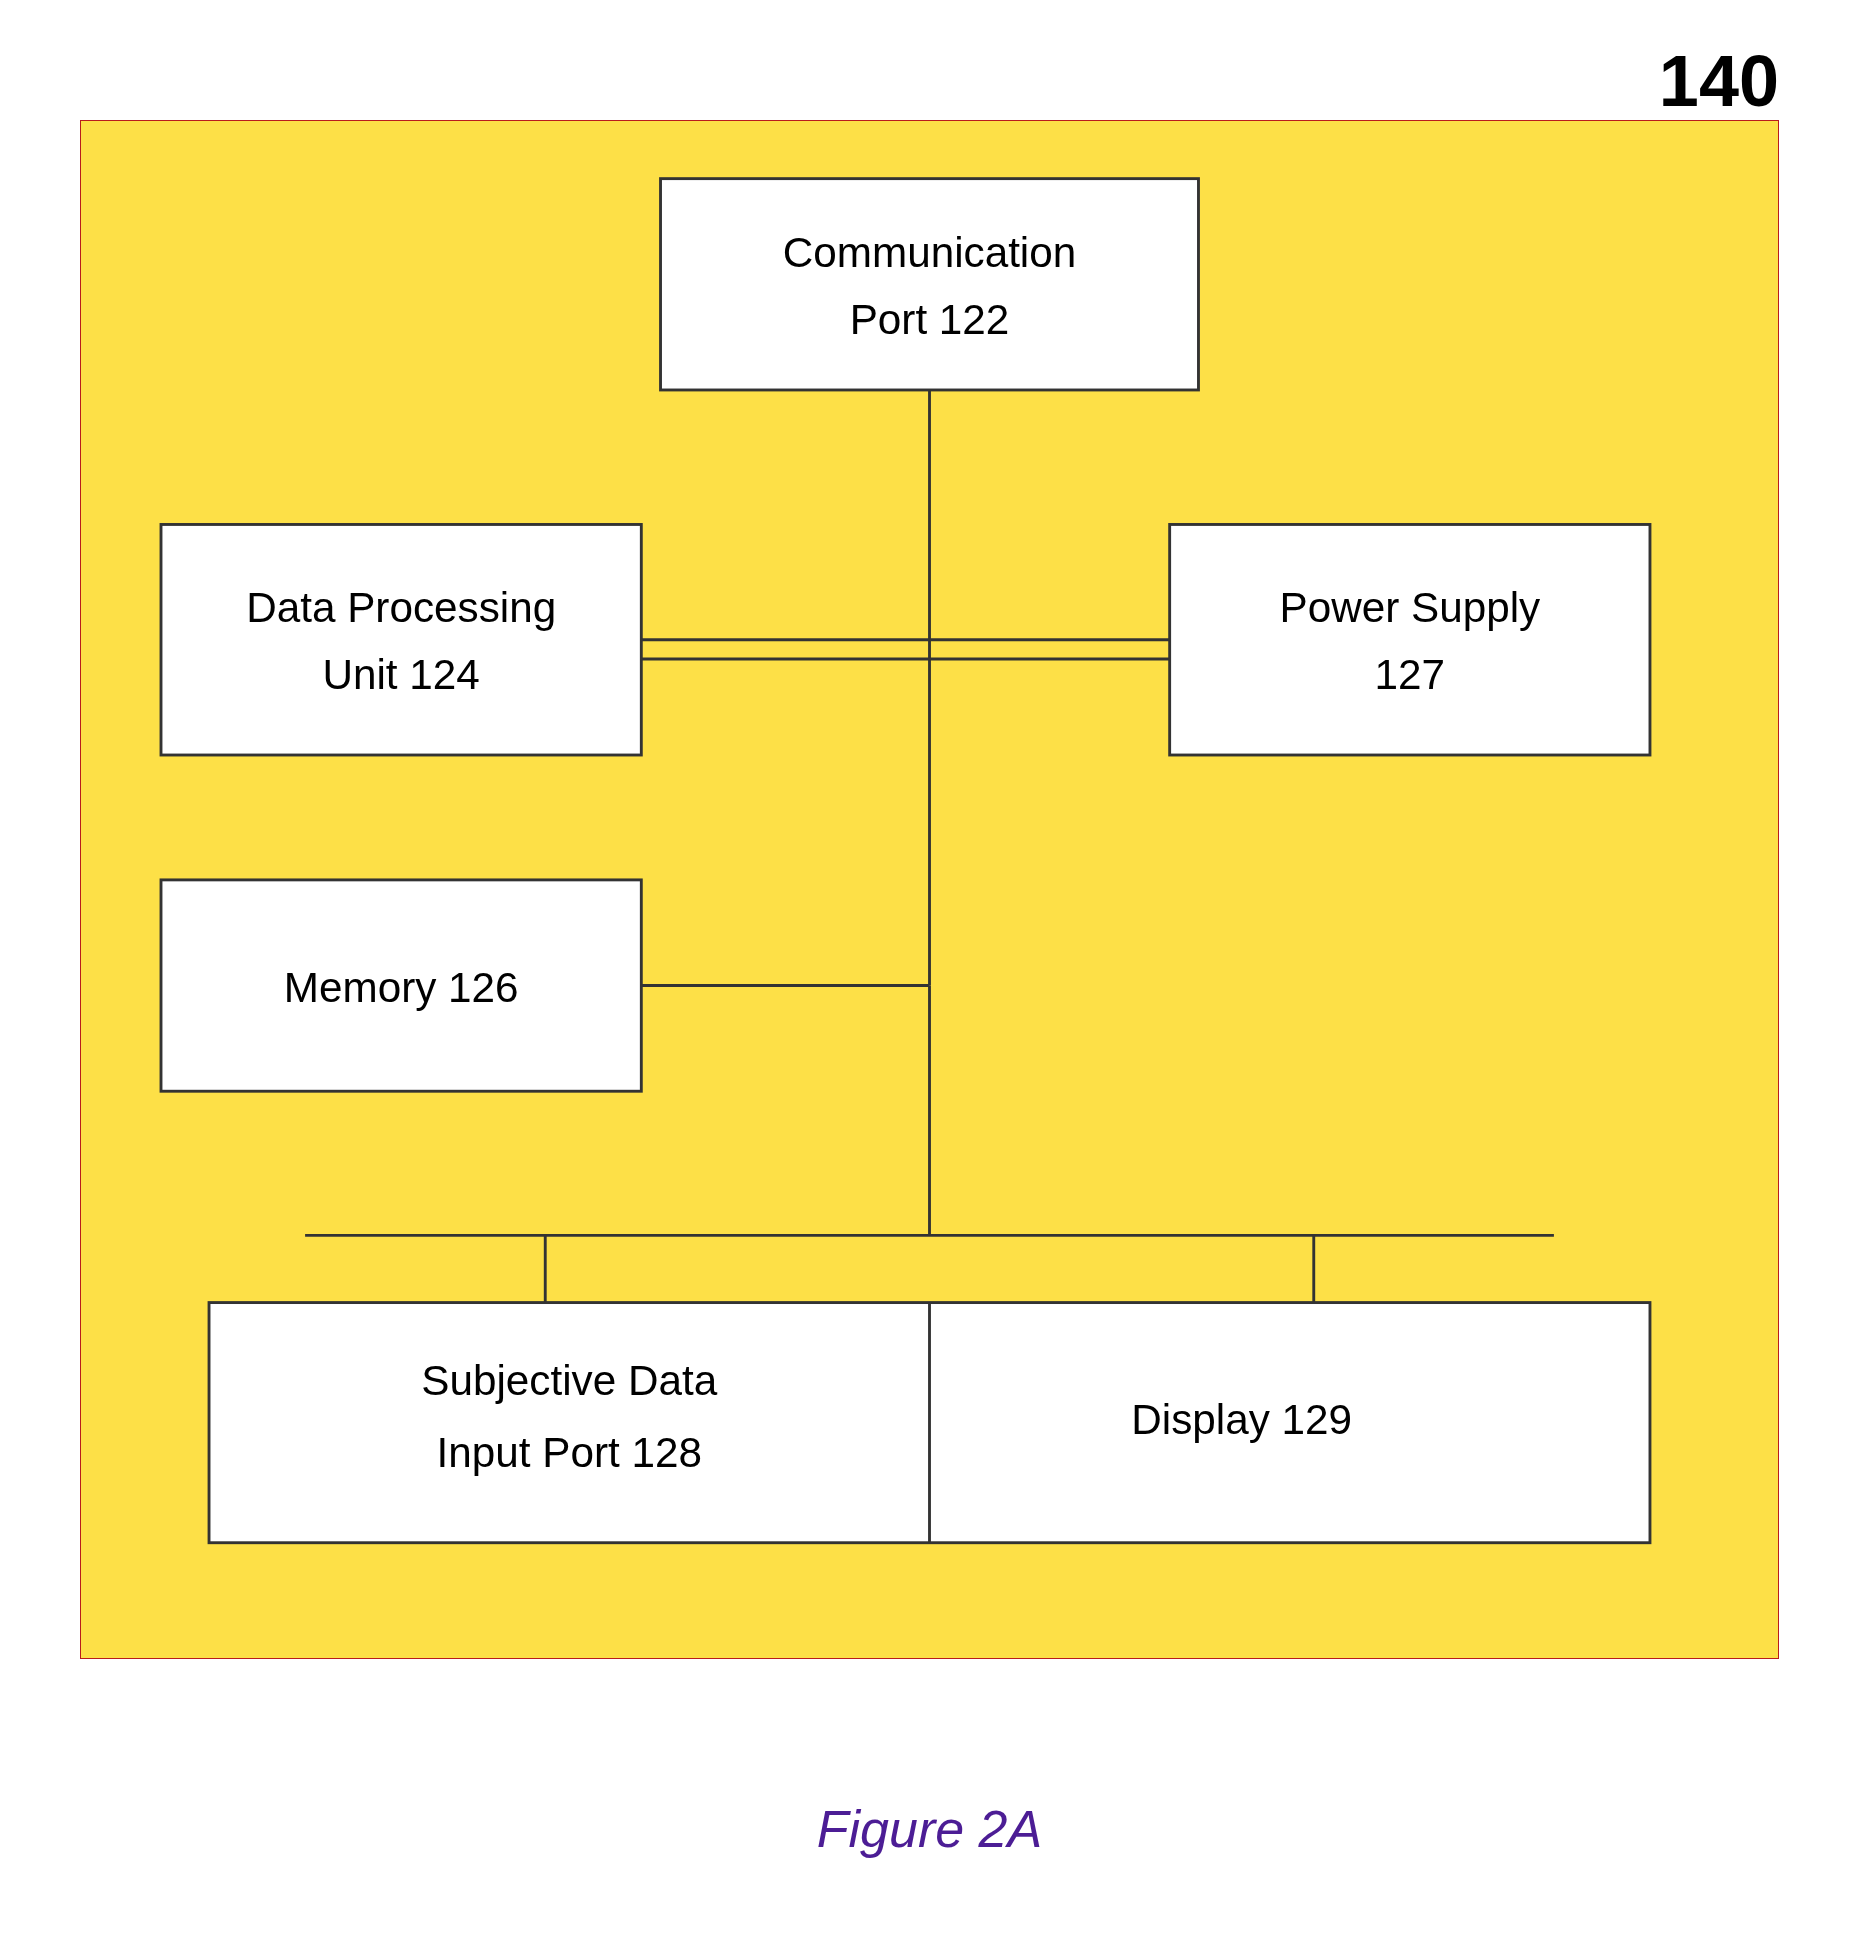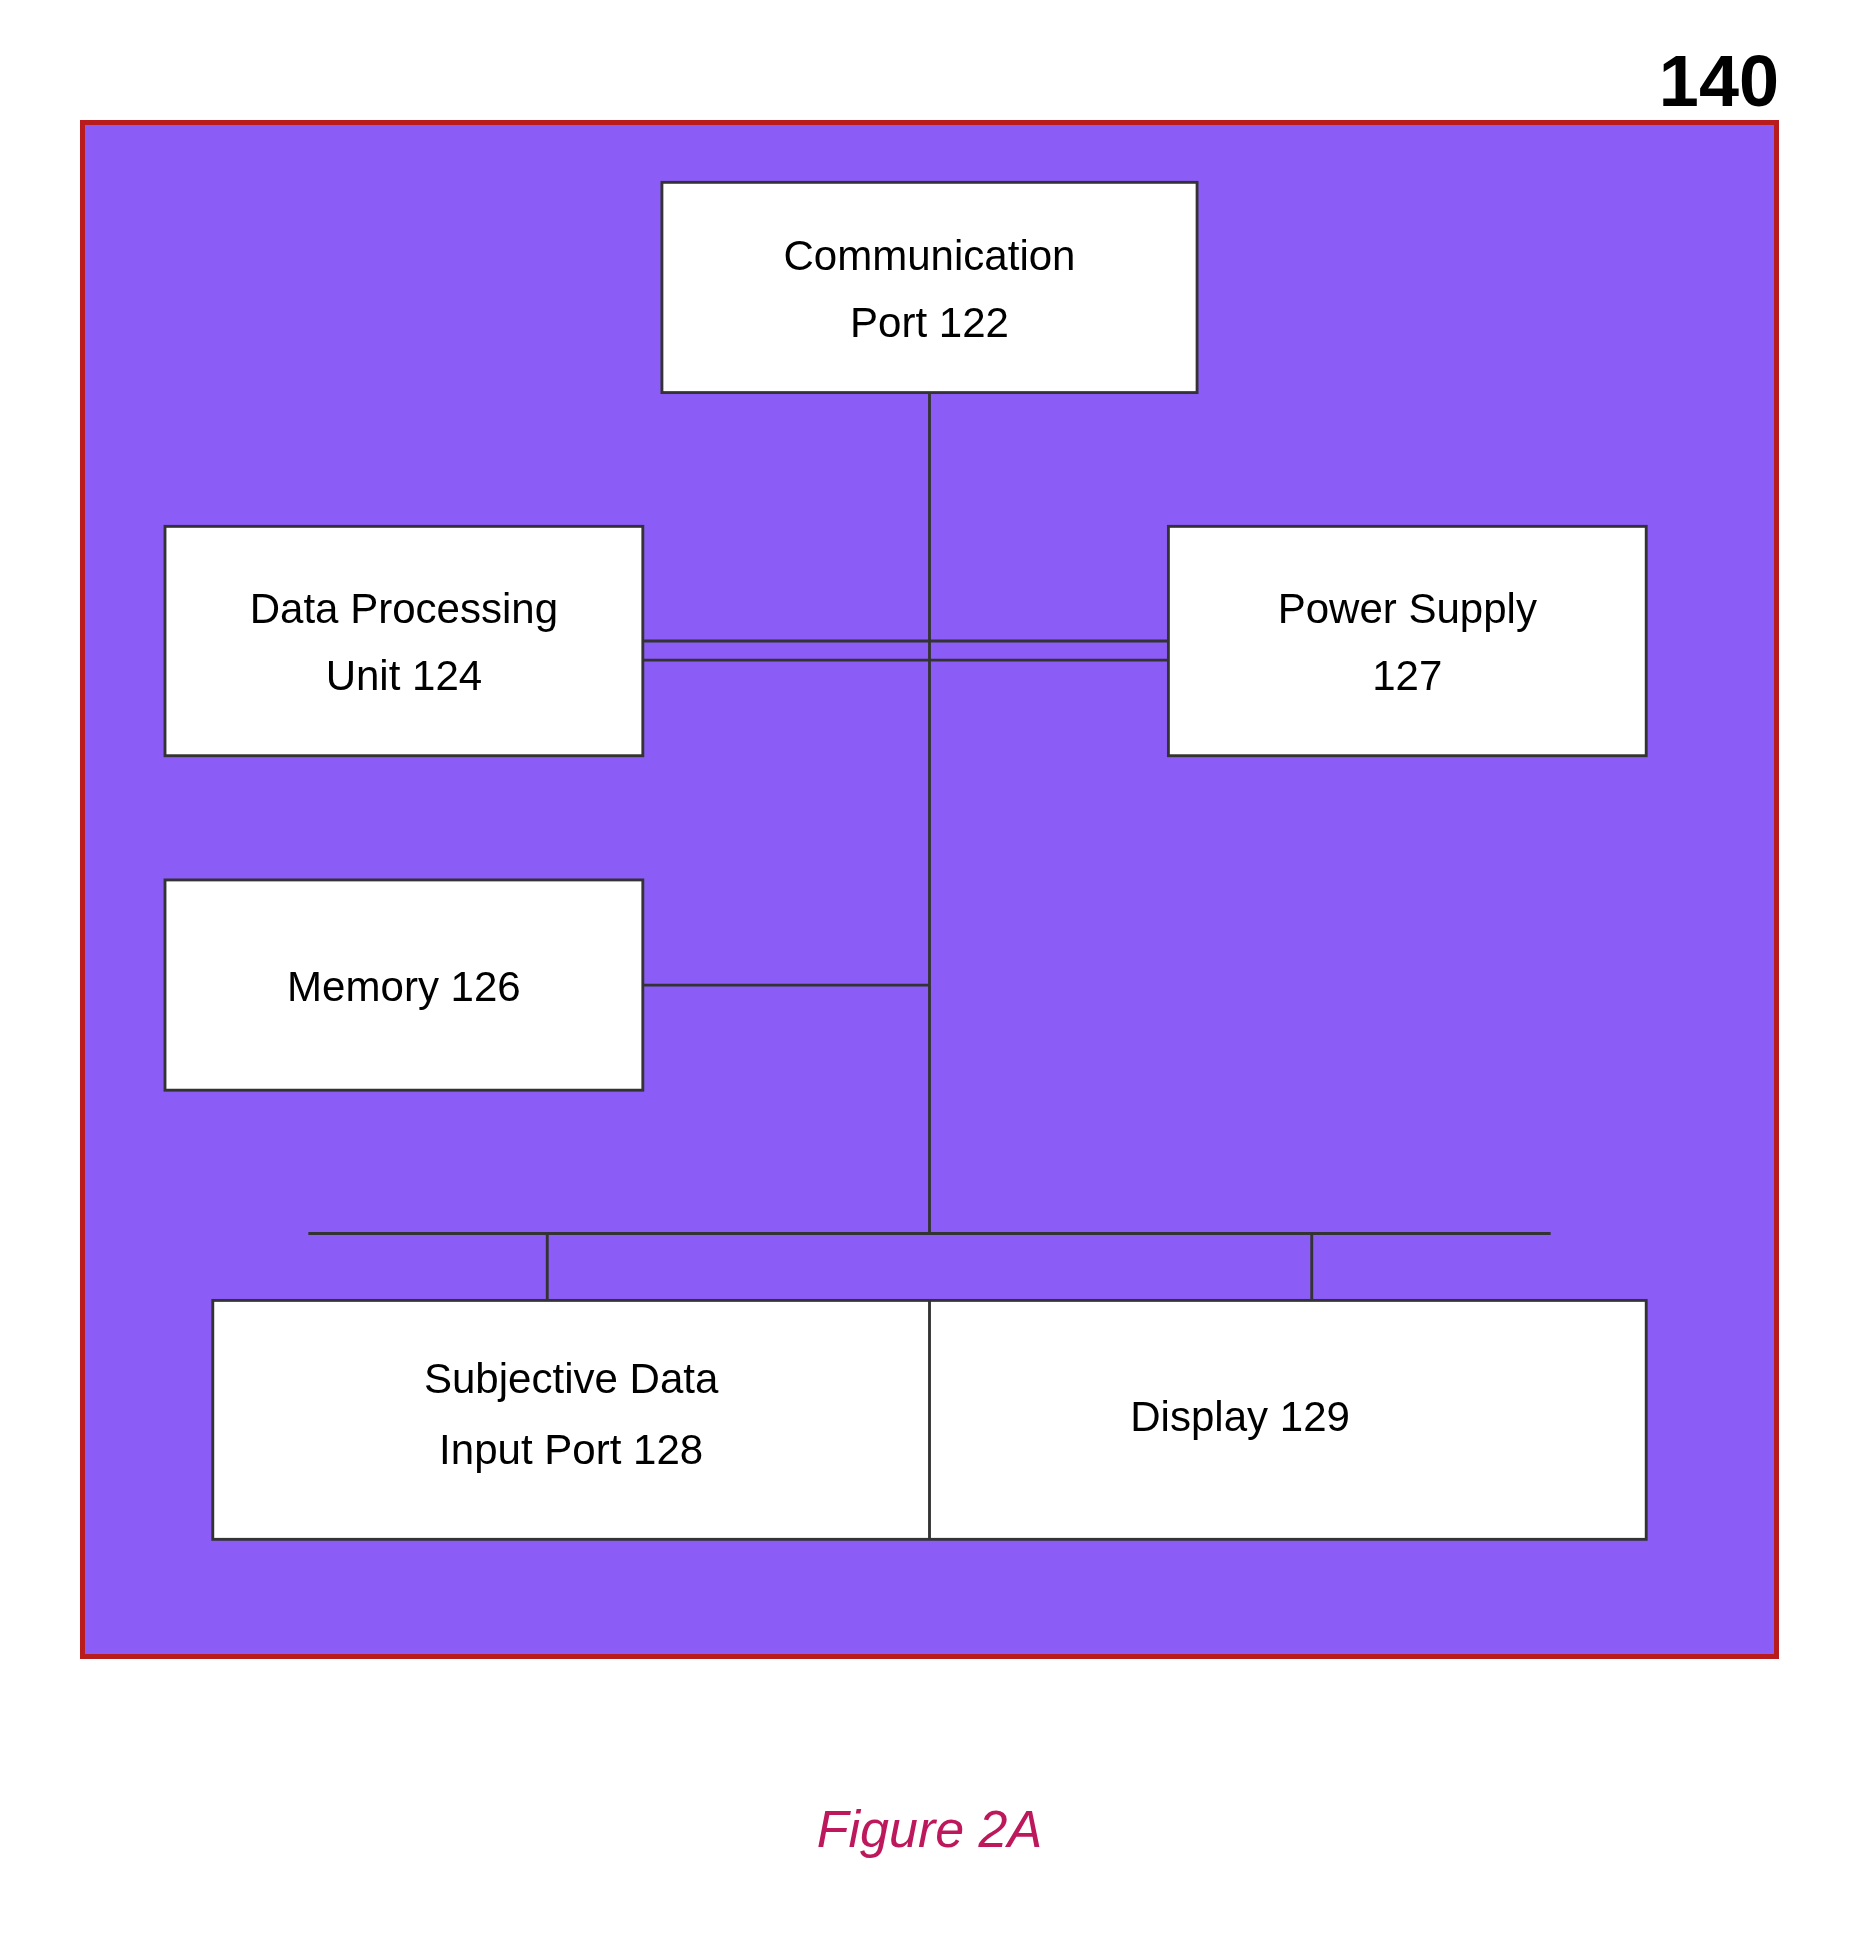--- a/index.html
+++ b/index.html
@@ -25,39 +25,39 @@
       font-weight: bold;
       color: #000000;
     }
 
     .diagram-container {
       position: absolute;
       top: 120px;
       left: 80px;
       right: 80px;
       bottom: 280px;
-      border: 5px solid #b91c1c;
-      background: #8b5cf6;
+      border: 1px solid #b91c1c;
+      background: #fde047;
     }
 
     
     .diagram-svg {
       width: 100%;
       height: 100%;
     }
 
     .figure-caption {
       position: absolute;
       bottom: 80px;
       left: 0;
       right: 0;
       text-align: center;
       font-size: 52px;
       font-style: italic;
-      color: #be185d;
+      color: #4c1d95;
     }
 
     .box-label {
       font-size: 44px;
       font-family: Arial, sans-serif;
       text-anchor: middle;
       dominant-baseline: middle;
       fill: #000000;
     }
   </style>

